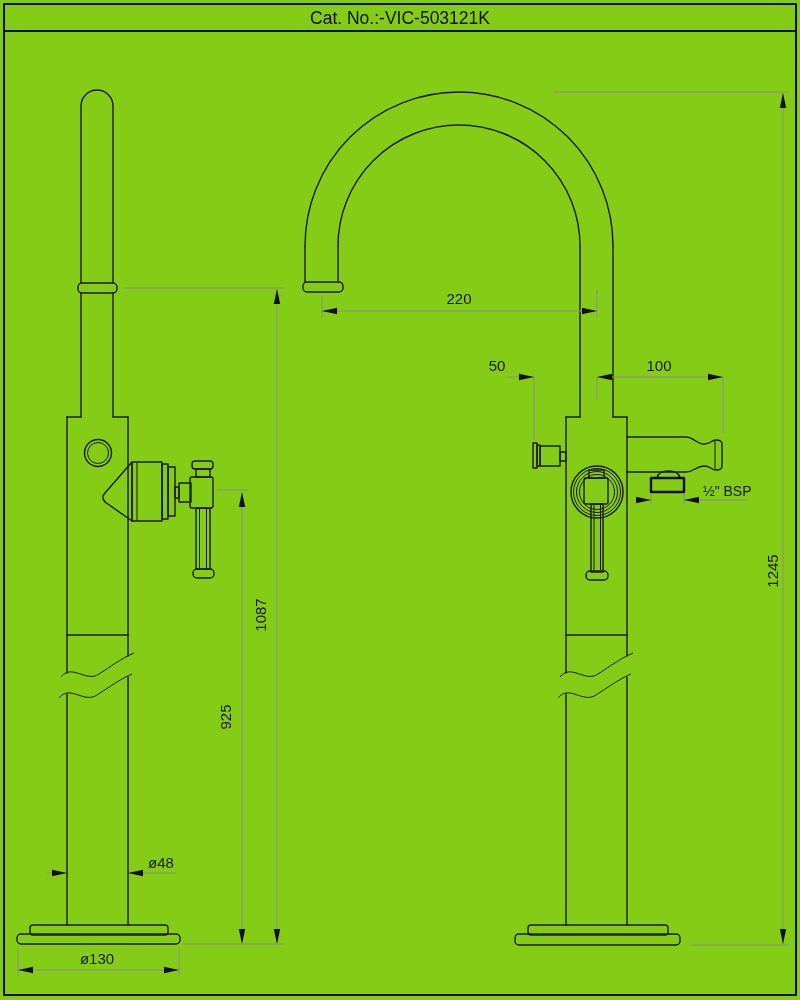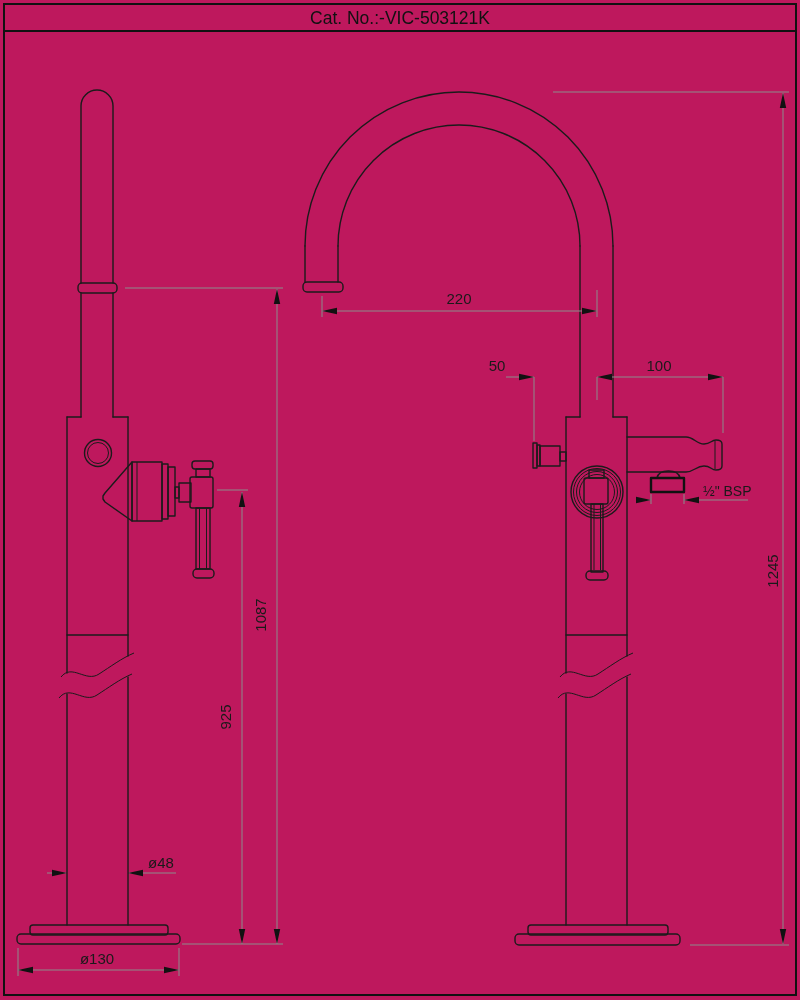--- a/index.html
+++ b/index.html
@@ -1,17 +1,17 @@
 <!DOCTYPE html>
 <html><head>
 <meta charset="utf-8">
 <style>
   html,body{margin:0;padding:0;background:#ffffff;}
   .sheet{
-    position:relative;width:800px;height:1000px;background:#be185d;
+    position:relative;width:800px;height:1000px;background:#84cc16;
     font-family:"Liberation Sans", sans-serif;
   }
   svg{display:block;}
   .outline{fill:none;stroke:#1b1b1b;stroke-width:1.4;stroke-linejoin:round;stroke-linecap:round;}
   .thin{fill:none;stroke:#1b1b1b;stroke-width:1;stroke-linejoin:round;}
   .bold{fill:none;stroke:#111;stroke-width:2.4;stroke-linejoin:round;}
   .dim{fill:none;stroke:#8c8c8c;stroke-width:1;}
   .arrow{fill:#111;stroke:none;}
   .dimtext{fill:#1a1a1a;font-size:15px;}
   .dimtext-small{fill:#1a1a1a;font-size:14px;}

